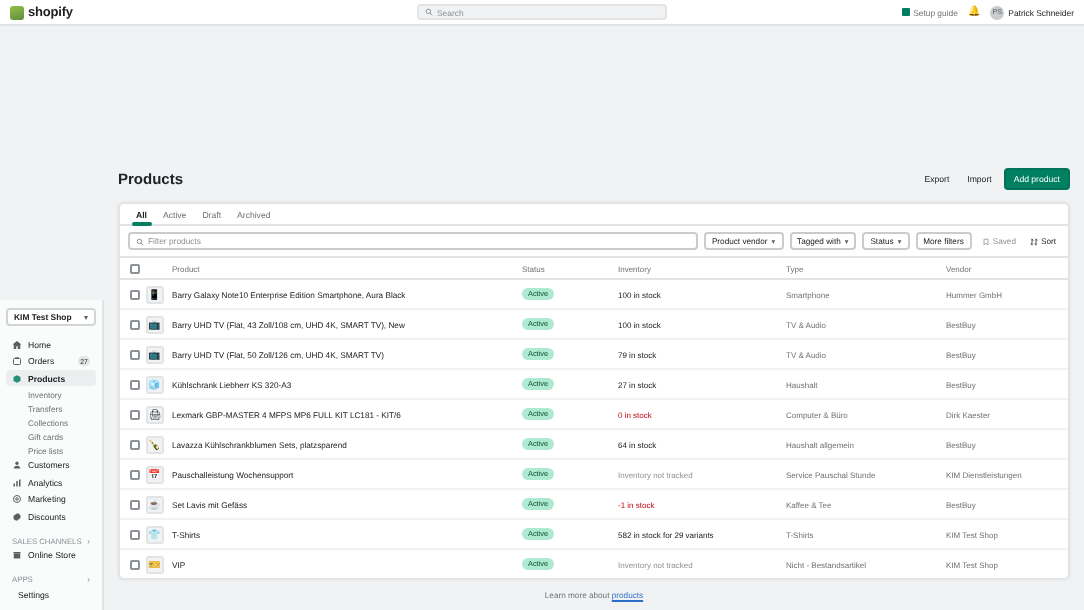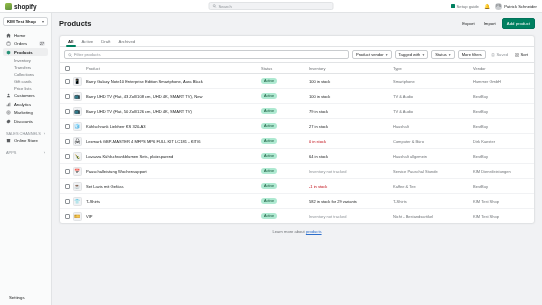--- a/index.html
+++ b/index.html
@@ -47,21 +47,21 @@
   .bell { font-size: 5px; color: #5c5f62; line-height: 1; }
   .user-chip { display: flex; align-items: center; gap: 2px; }
   .avatar {
     width: 7px; height: 7px; border-radius: 50%;
     background: #c9cccf; color: #5c5f62;
     font-size: 3.6px; display: flex; align-items: center; justify-content: center;
   }
   .user-name { font-size: 4.2px; color: #202223; }
 
   
-  .body { flex: 1; display: flex; min-height: 0; }
+  .body { flex: 1; display: flex; min-height: 0; align-items: flex-end; }
 
   
   .sidebar {
     width: 52px; flex: 0 0 52px;
     background: #fafbfb;
     border-right: 1px solid #e1e3e5;
     padding: 4px 3px 0 3px;
     display: flex; flex-direction: column;
   }
   .store-switcher {

